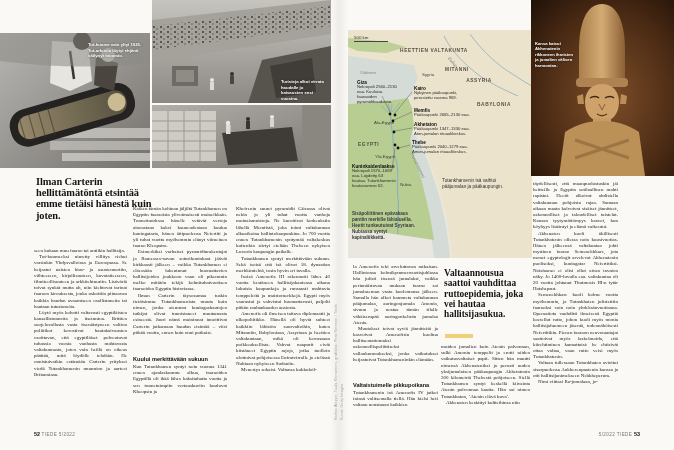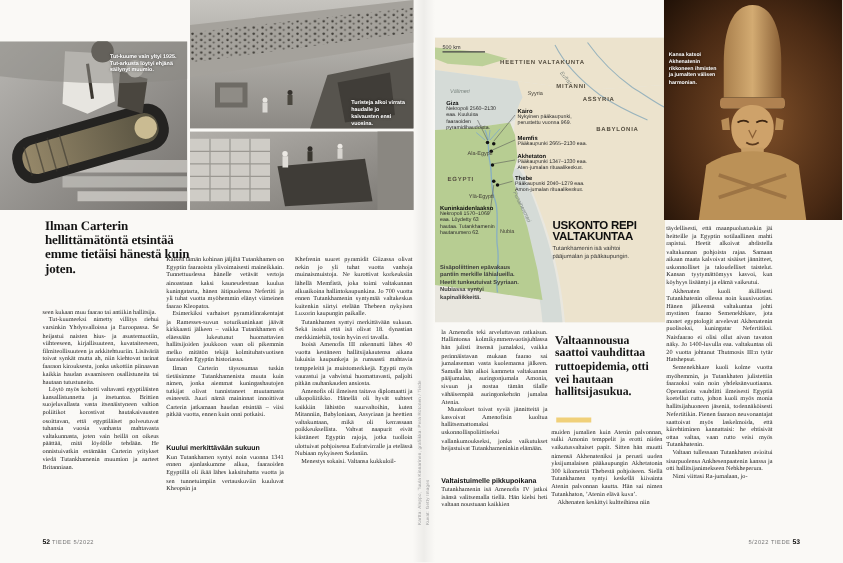--- a/index.html
+++ b/index.html
@@ -241,21 +241,20 @@
   <div class="lbl city" style="left:64px;top:110px;width:58px;">
     <span class="cname">Thebe</span>
     <span class="cdesc">Pääkaupunki 2040–1279 eaa. Amon-jumalan rituaalikeskus.</span>
   </div>
   <div class="lbl city" style="left:4px;top:134px;width:44px;">
     <span class="cname">Kuninkaidenlaakso</span>
     <span class="cdesc">Nekropoli 1570–1069 eaa. Löydetty 63 hautaa. Tutankhamenin hautanumero 62.</span>
   </div>
   
   <div class="lbl" style="left:94px;top:146px;width:88px;">
-    <div class="map-head">USKONTO REPI VALTAKUNTAA</div>
     <div class="map-headsub" style="width:72px;">Tutankhamenin isä vaihtoi pääjumalan ja pääkaupungin.</div>
   </div>
   
   <div class="lbl map-cap" style="left:4px;top:181px;width:64px;">Sisäpoliittinen epävakaus pantiin merkille lähialueilla. Heetit tunkeutuivat Syyriaan. Nubiassa syntyi kapinaliikkeitä.</div>
 </div>
 
 <div class="photo" style="left:531px;top:0;width:143px;height:176px;">
   <svg width="143" height="176" viewBox="0 0 143 176">
     <defs>
       <radialGradient id="sbg" cx="55%" cy="55%" r="80%">
@@ -290,21 +289,21 @@
 
 <div class="col" style="left:353px;top:264px;width:85px;height:112px;">
     <p>la Amenofis teki arveluttavan ratkaisun. Hallintonsa kolmikymmenvuotisjuhlassa hän julisti itsensä jumalaksi, vaikka perinnäistavan mukaan faarao sai jumalaseman vasta kuolemansa jälkeen. Samalla hän alkoi kammeta valtakunnan pääjumalaa, auringonjumala Amonia, sivuun ja nostaa tämän tilalle vähäisempää auringonkehrän jumalaa Atenia.</p>
     <p>Muutokset toivat syviä jännitteitä ja kasvoivat Amenofisin kuoltua hallitsemattomaksi uskonnollispoliittiseksi vallankumoukseksi, jonka vaikutukset heijastuivat Tutankhameninkin elämään.</p>
   </div>
 <div class="subhead" style="left:353px;top:382px;width:85px;">Valtaistuimelle pikkupoikana</div>
 <div class="col" style="left:353px;top:390px;width:85px;height:34px;">
     <p>Tutankhamenin isä Amenofis IV jatkoi isänsä valitsemalla tiellä. Hän kielsi heti valtaan noustuaan kaikkien</p>
   </div>
 
-<div class="pullquote-r">Valtaannousua saattoi vauhdittaa ruttoepidemia, otti vei hautaan hallitsijasukua.</div>
+<div class="pullquote-r">Valtaannousua saattoi vauhdittaa ruttoepidemia, joka vei hautaa hallitsijasukua.</div>
 <div class="quote-bar" style="background: rgb(240, 208, 121);"></div>
 
 <div class="col" style="left:441px;top:344px;width:89px;height:80px;">
     <p>muiden jumalien kuin Atenin palvonnan, sulki Amonin temppelit ja erotti niiden vaikutusvaltaiset papit. Sitten hän muutti nimensä Akhenateniksi ja perusti uuden yksijumalaisen pääkaupungin Akhetatonin 300 kilometriä Thebestä pohjoiseen. Siellä Tutankhamen syntyi keskellä kiivainta Atenin palvonnan kautta. Hän sai nimen Tutankhaton, ’Atenin elävä kuva’.</p>
     <p>Akhenaten keskittyi kultteihinsa niin</p>
   </div>
 
 <div class="col" style="left:533px;top:181px;width:85px;height:242px;">
     <p>täydellisesti, että maanpuolustuskin jäi heitteille ja Egyptin sotilaallinen mahti rapistui. Heetit alkoivat ahdistella valtakunnan pohjoista rajaa. Samaan aikaan maata kalvoivat sisäiset jännitteet, uskonnolliset ja taloudelliset taistelut. Kansan tyytymättömyys kasvoi, kun köyhyys lisääntyi ja elämä vaikeutui.</p>
     <p>Akhenaten kuoli äkillisesti Tutankhatenin ollessa noin kuusivuotias. Hänen jälkeensä valtakuntaa johti mystinen faarao Semenekhkare, jota monet egyptologit arvelevat Akhenatenin puolisoksi, kuningatar Nefertitiksi. Naisfaarao ei olisi ollut aivan tavaton näky. Jo 1400-luvulla eaa. valtakuntaa oli 20 vuotta johtanut Thutmosis III:n tytär Hatshepsut.</p>

